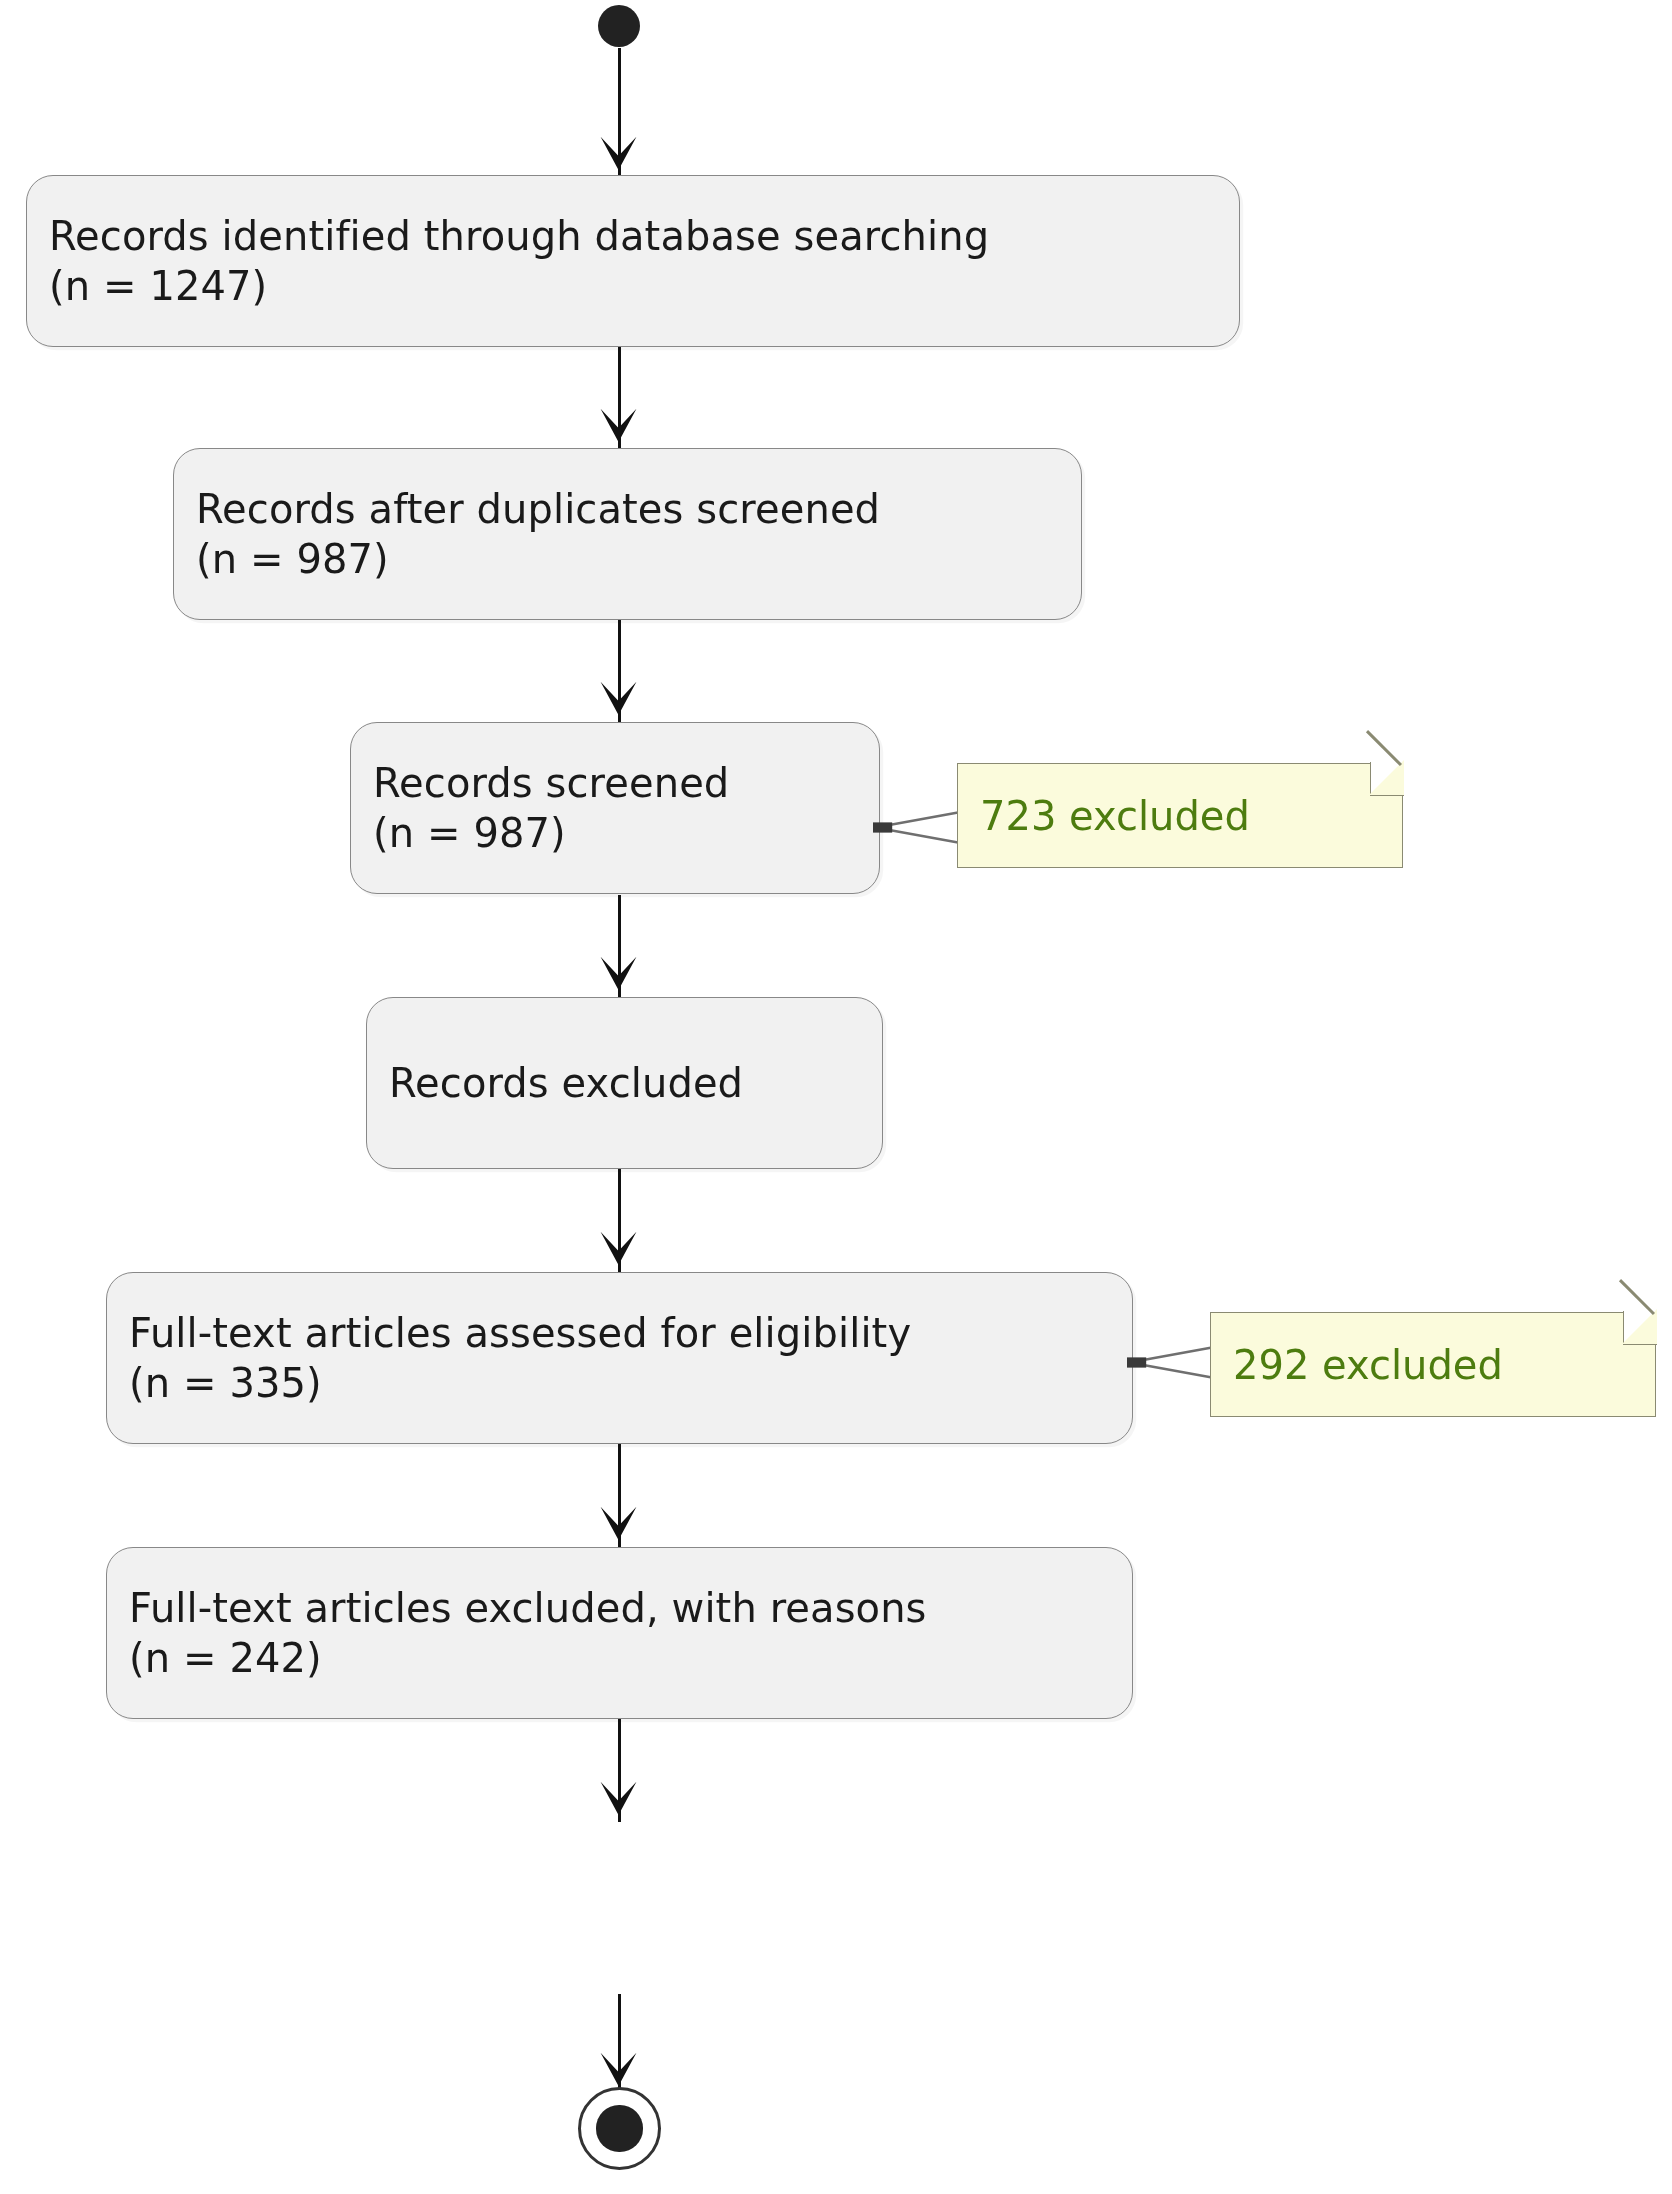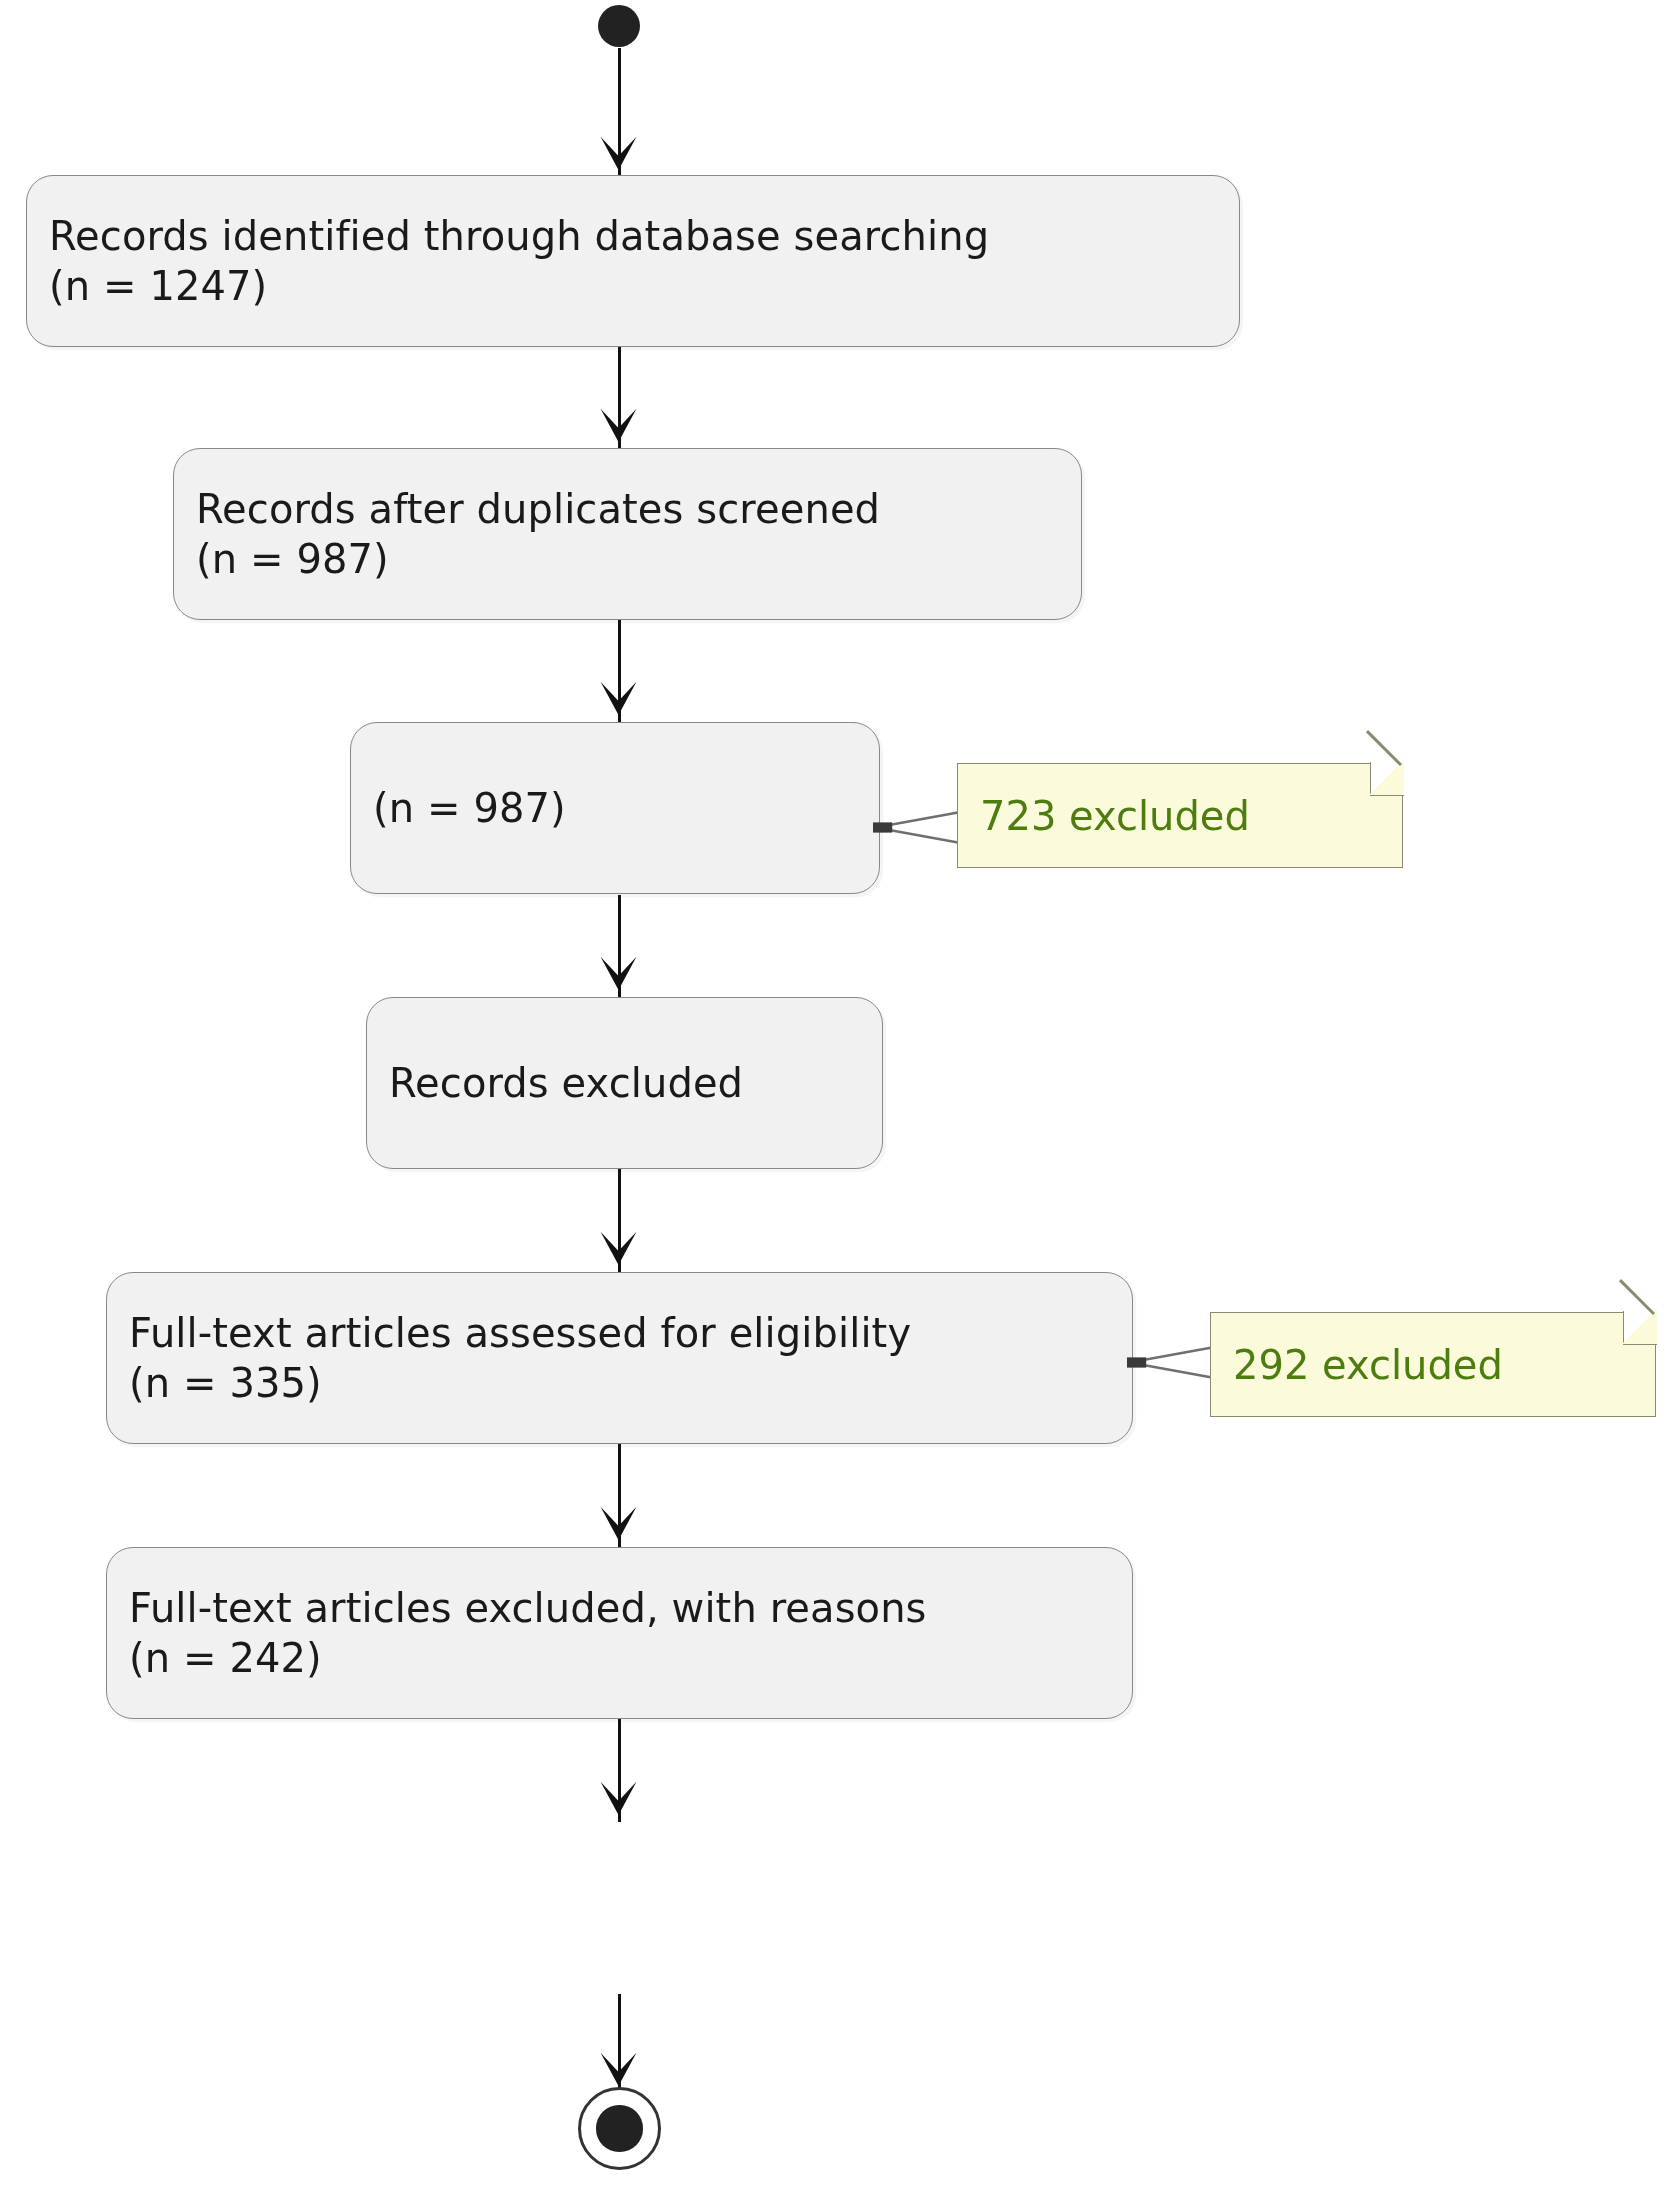--- a/index.html
+++ b/index.html
@@ -169,20 +169,21 @@
   </div>
 
   <div class="conn" style="left:618px; top:620px; height:103px;"></div>
   <div class="arrowhead" style="left:598px; top:679px;">
     <svg width="41" height="44" viewBox="0 0 64 68">
       <path d="M4 4 L32 56 L60 4 L32 34 Z" fill="#111111"></path>
     </svg>
   </div>
 
   <div class="node" style="left:350px; top:722px; width:530px; height:172px;">
+    <div class="line">Records screened</div>
     <div class="line">(n = 987)</div>
   </div>
 
   <div class="leader" style="left:873px; top:789px; width:128px; height:77px;">
     <svg width="128" height="77" viewBox="0 0 200 120">
       <path d="M4 60 L180 28" stroke="#6f6f6f" stroke-width="4" fill="none"></path>
       <path d="M4 60 L180 92" stroke="#6f6f6f" stroke-width="4" fill="none"></path>
       <path d="M0 52 L30 52 L30 68 L0 68 Z" fill="#3a3a3a"></path>
     </svg>
   </div>

